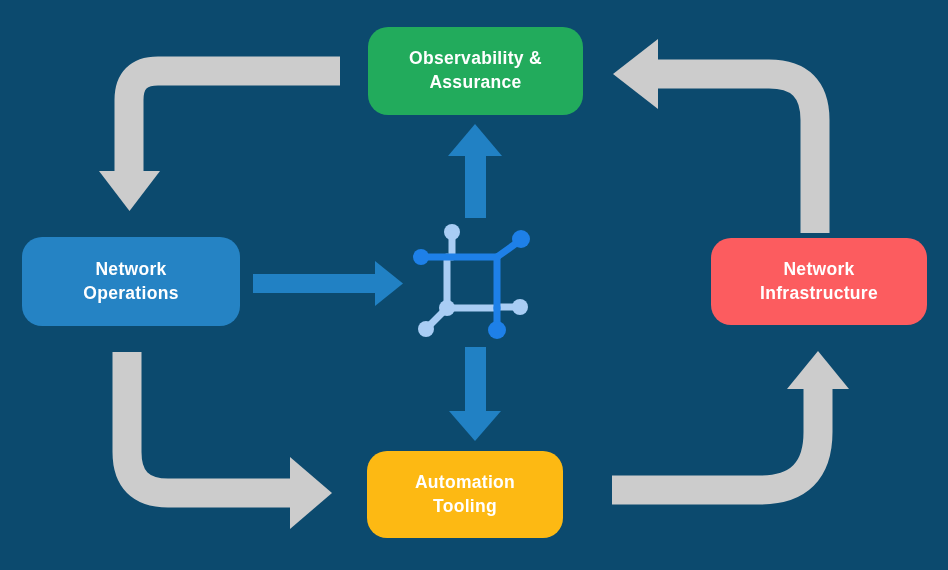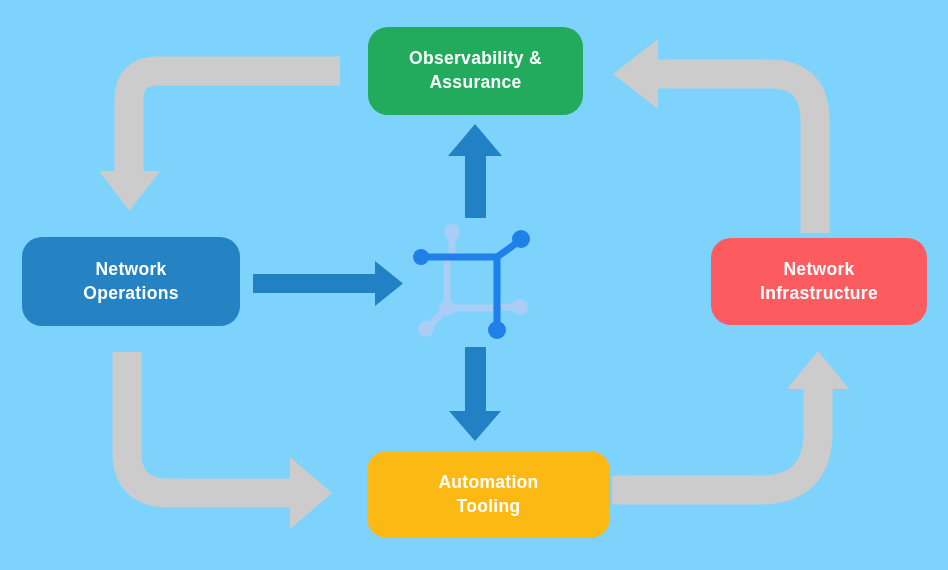--- a/index.html
+++ b/index.html
@@ -21,26 +21,26 @@
     color:#ffffff;
     font-size:17.5px;
     font-weight:600;
     letter-spacing:.3px;
     line-height:1.35;
     white-space:pre-line;
   }
   .node-top{left:368px;top:27px;width:215px;height:88px;}
   .node-left{left:22px;top:237px;width:218px;height:89px;}
   .node-right{left:711px;top:238px;width:216px;height:87px;}
-  .node-bottom{left:367px;top:451px;width:243px;height:87px;}
+  .node-bottom{left:367px;top:451px;width:196px;height:87px;}
 </style>
 </head>
 <body>
 
-<div class="stage" style="background-color: #7dd3fc;">
+<div class="stage" style="background-color: #0c4a6e;">
 
   <svg class="arrow-layer" viewBox="0 0 948 570">
 
     <g>
       <path d="M 340 71 L 158 71 Q 129 71 129 100 L 129 174" fill="none" stroke-width="29" stroke="#cccccc"></path>
       <polygon points="99,171 160,171 129.5,211" fill="#cccccc"></polygon>
     </g>
 
     <g>
       <path d="M 815 233 L 815 120 Q 815 74 769 74 L 657 74" fill="none" stroke-width="29" stroke="#cccccc"></path>

